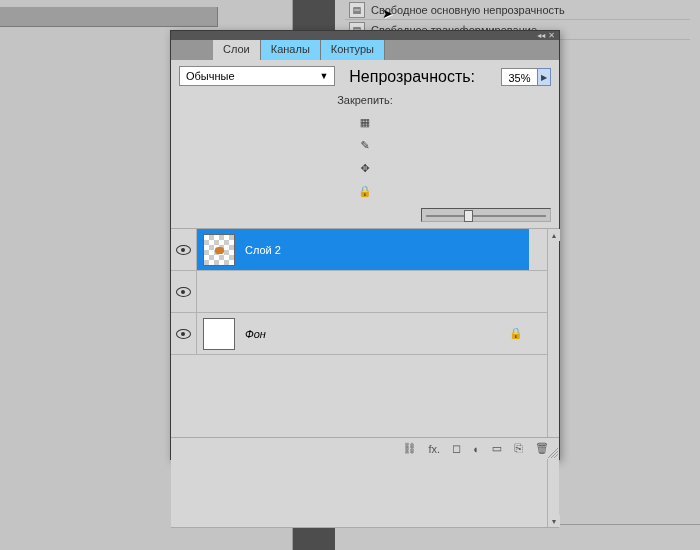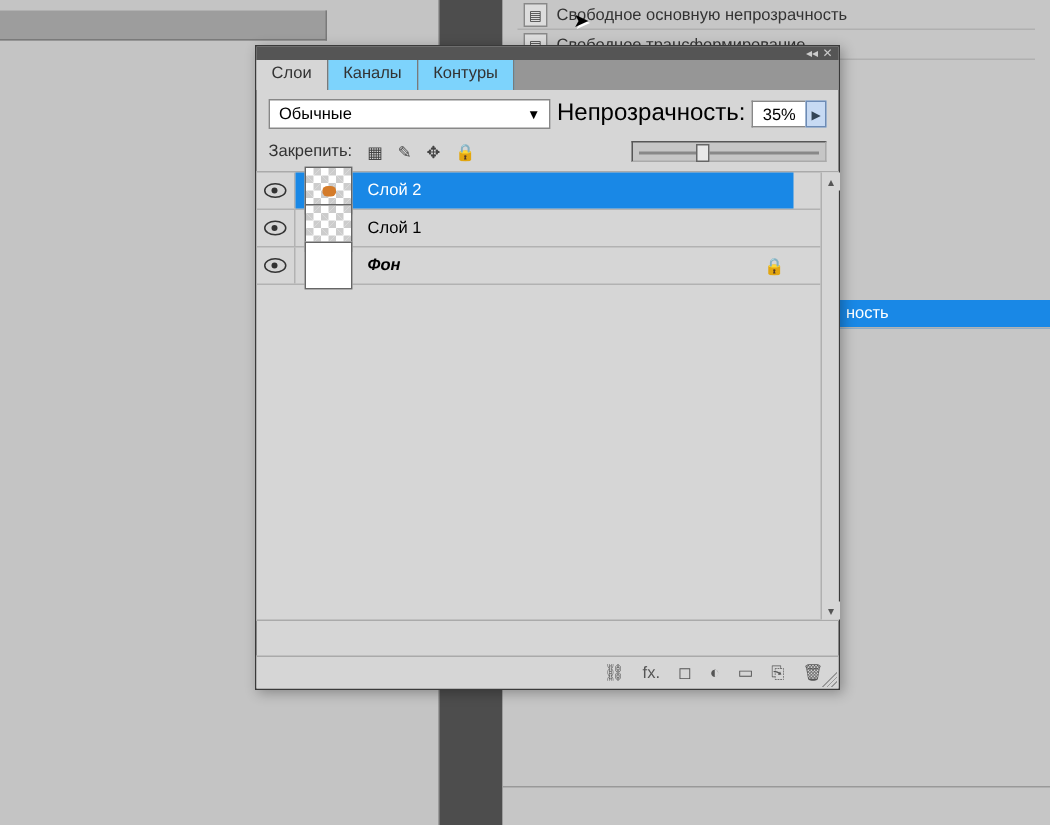--- a/index.html
+++ b/index.html
@@ -91,54 +91,56 @@
     }
     .tab {
       padding: 3px 10px;
       font-size: 11px;
       color: #333;
       background: #7dd3fc;
       border-right: 1px solid #7a7a7a;
     }
     .tab.active {
       background: #d6d6d6;
+      margin-left: 42px;
     }
     .row-blend {
-      display: flex; align-items: center; gap: 4px;
+      display: flex; align-items: flex-end; gap: 14px;
       padding: 6px 8px;
       font-size: 11px;
     }
     .blend-select {
       flex: 1;
       height: 20px;
       border: 1px solid #888;
       background: #fff;
       display: flex; align-items: center; justify-content: space-between;
       padding: 0 6px;
       font-size: 11px;
     }
     .blend-select .arr{ font-size:9px; }
     .op-label { font-size: 16px; }
     .opacity-box{
-        display:flex; align-items:center;
+        display:flex; align-items:center;margin-left:12px;
     }
     .op-input {
       width: 36px; height: 18px;
       border: 1px solid #888; background: #fff;
       text-align: center; font-size: 11px;
       line-height: 18px;
       border-right:none;
     }
     .op-btn{
         width:14px; height:18px; border:1px solid #6d8bb5; background:#c7daf3; display:flex; align-items:center; justify-content:center; font-size:8px; color:#345;
     }
     .row-lock {
       display: flex; align-items: center; gap: 10px;
       padding: 2px 8px 6px;
       font-size: 11px;
+      flex-direction: column;
     }
     .lock-label{ color:#333;}
     .lock-ico{ font-size:11px; color:#444; }
     .slider {
       margin-left: auto;
       width: 130px; height: 14px;
       position: relative;
       background: #c6c6c6; border: 1px inset #aaa;
     }
     .slider .track{
@@ -157,21 +159,21 @@
     }
     .scrollbar{
         position:absolute; right:0; top:0; bottom:0; width:12px; background:#d6d6d6; border-left:1px solid #b0b0b0;
     }
     .scroll-up,.scroll-dn{
         position:absolute; left:0; width:12px; height:12px; background:#d6d6d6; display:flex; align-items:center;justify-content:center; font-size:8px; color:#555;
     }
     .scroll-up{top:0;} .scroll-dn{bottom:0;}
     .layer-row {
       display: flex; align-items: center;
-      height: 25px;
+      height: 42px;
       border-bottom: 1px solid #b2b2b2;
       padding-right: 18px;
     }
     .layer-row.selected .lr-body { background: #1988e6; color: #fff; }
     .eye-col{
         width: 26px; height: 100%; display:flex; align-items:center; justify-content:center;
         border-right:1px solid #b2b2b2;
     }
     .eye{ width:15px; height:10px; border:1px solid #333; border-radius: 50%; position:relative;}
     .eye:after{content:""; position:absolute; width:4px;height:4px;background:#333;border-radius:50%; left:4px; top:2px;}
@@ -185,21 +187,21 @@
         background-image:
           linear-gradient(45deg,#ccc 25%,transparent 25%),
           linear-gradient(-45deg,#ccc 25%,transparent 25%),
           linear-gradient(45deg,transparent 75%,#ccc 75%),
           linear-gradient(-45deg,transparent 75%,#ccc 75%);
         background-size:10px 10px;
         background-position:0 0,0 5px,5px -5px,-5px 0;
     }
     .thumb-prev .dot{position:absolute;left:11px;top:12px;width:9px;height:7px;background:#d47b2a;border-radius:40%;}
     .lr-name{ font-size:11px; }
-    .lr-name.italic{ font-style: italic; font-weight: bold; }
+    .lr-name.italic{ font-style: italic; }
     .lock-small{ margin-left:auto; font-size:11px; color:#555;}
     .panel-footer {
       position: absolute; left: 0; right: 0; bottom: 0;
       height: 22px;
       background: #d6d6d6;
       border-top: 1px solid #aaa;
       display: flex;
       justify-content: flex-end;
       align-items: center;
       gap: 12px;
@@ -228,21 +230,20 @@
     <span>Свободное основную непрозрачность</span>
   </div>
   <div class="row">
     <span class="ico">▤</span>
     <span>Свободное трансформирование</span>
   </div>
   <span class="cursor">➤</span>
 </div>
 
 <div class="bg-highlight">
-  <div class="hrow sel">ность</div>
 </div>
 <div class="hr-foot"></div>
 
 <div class="panel">
   <div class="panel-tb">
      <span class="ctl">◂◂</span>
      <span class="ctl">✕</span>
   </div>
   <div class="tabs">
     <div class="tab active">Слои</div>
@@ -283,24 +284,20 @@
             <div class="thumb-prev chk">
             <div class="dot"></div>
           </div>
             <span class="lr-name">Слой 2</span>
         </div>
     </div>
     <div class="layer-row">
         <div class="eye-col">
           <div class="eye"></div>
         </div>
-        <div class="lr-body">
-            <div class="thumb-prev chk"></div>
-            <span class="lr-name">Слой 1</span>
-        </div>
     </div>
     <div class="layer-row">
         <div class="eye-col">
           <div class="eye"></div>
         </div>
         <div class="lr-body">
             <div class="thumb-prev"></div>
             <span class="lr-name italic">Фон</span>
             <span class="lock-small">🔒</span>
         </div>

